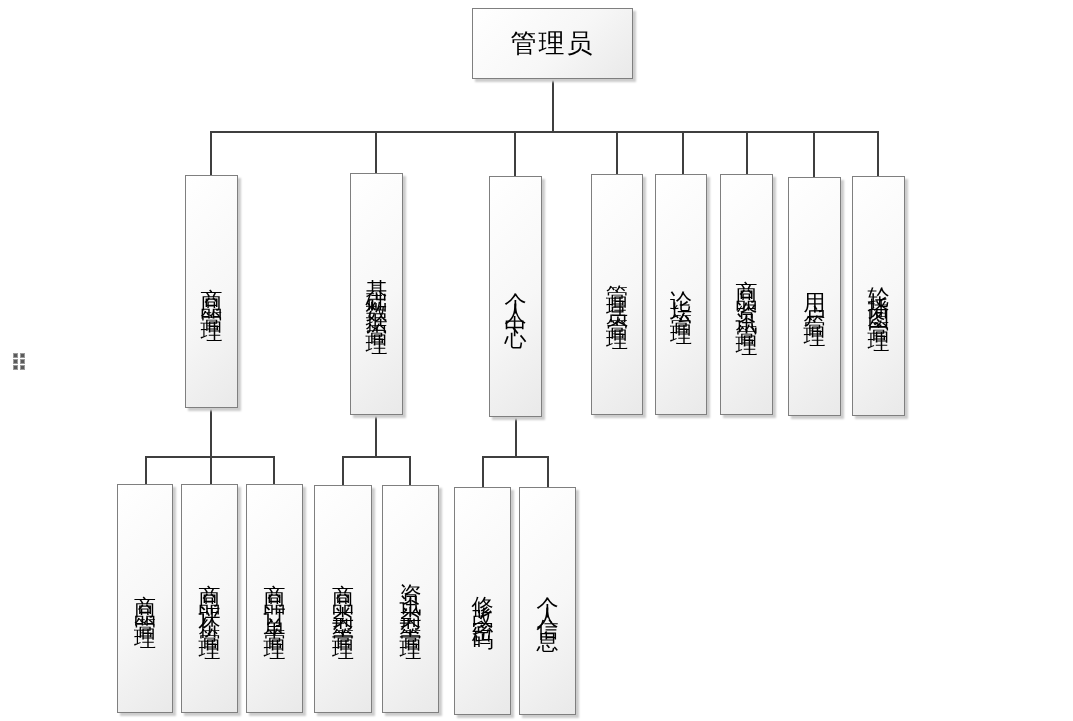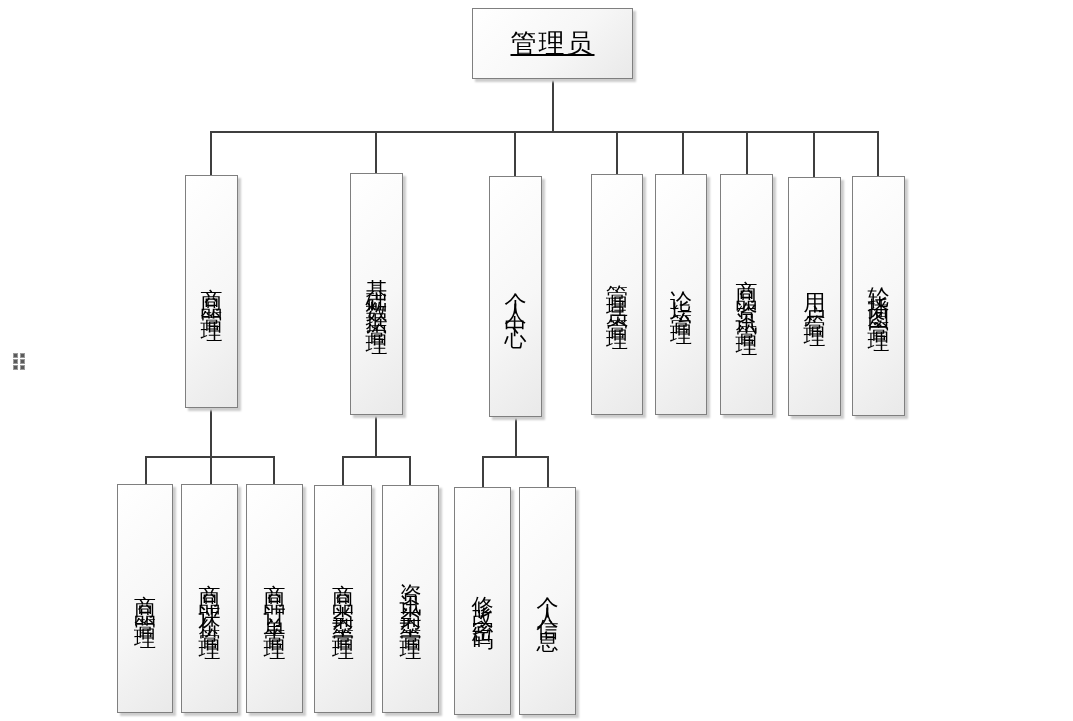--- a/index.html
+++ b/index.html
@@ -31,21 +31,20 @@
     box-shadow: 3px 3px 2px #cccccc;
     display: flex;
     align-items: center;
     justify-content: center;
     color: #000000;
     text-align: center;
   }
   .node.root {
     font-size: 26px;
     letter-spacing: 2px;
-    text-decoration: underline;
   }
   .node .vtext {
     writing-mode: vertical-rl;
     text-orientation: upright;
     font-size: 22px;
     letter-spacing: 11px;
     line-height: 1;
     white-space: nowrap;
   }
   .drag-dots {

